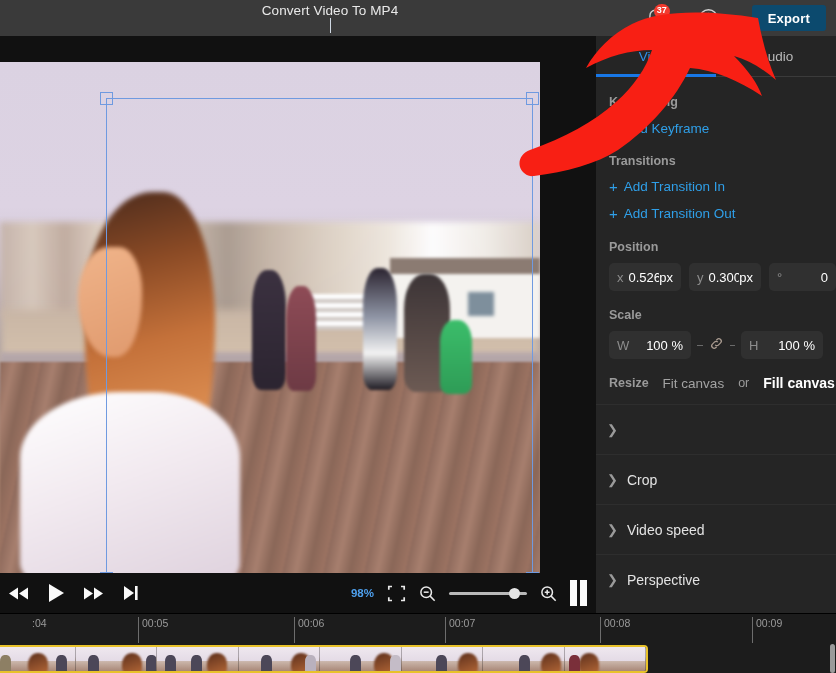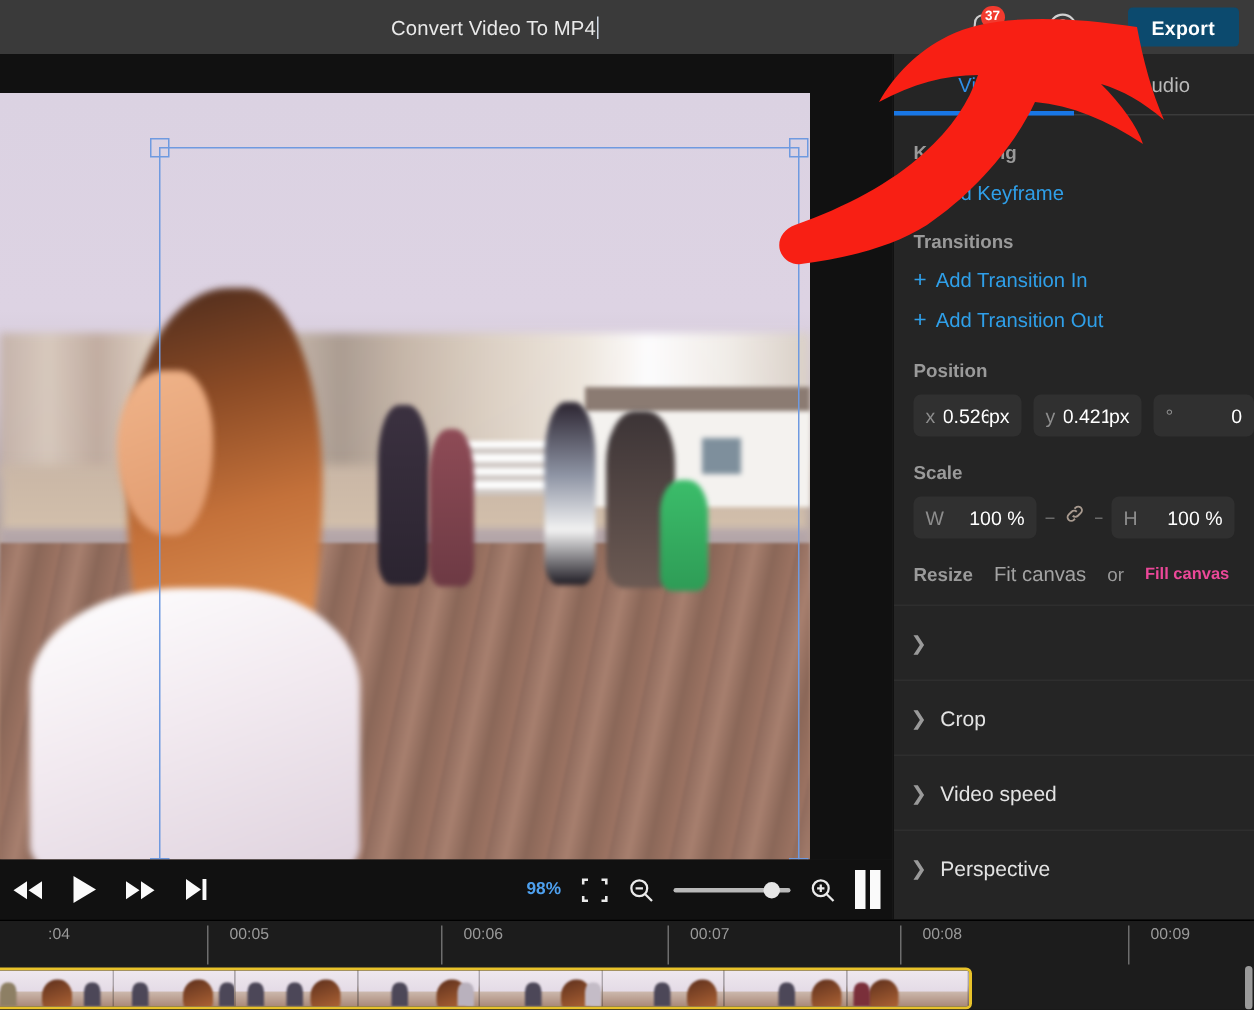--- a/index.html
+++ b/index.html
@@ -14,21 +14,21 @@
 
   
   #titlebar {
     position: absolute; left: 0; top: 0; width: 836px; height: 36px;
     background: #3a3a3a;
     display: flex; align-items: center;
   }
   #doc-title {
     position: absolute; left: 0; top: 0; width: 660px; height: 36px;
     display: flex; align-items: center; justify-content: center;
-    color: #e9e9e9; font-size: 13.5px; letter-spacing: .1px;
+    color: #e9e9e9; font-size: 13.5px; letter-spacing: .1px; flex-direction: column;
   }
   #doc-title .caret {
     display: inline-block; width: 1px; height: 15px;
     background: #cfd8e3; margin-left: 1px;
   }
   #tb-right {
     position: absolute; right: 10px; top: 0; height: 36px;
     display: flex; align-items: center; gap: 33px;
   }
   .bell-wrap { position: relative; width: 20px; height: 22px; cursor: pointer; }
@@ -202,21 +202,21 @@
   .chev { color: #9a9a9a; font-size: 13px; }
 
   
   #ruler {
     position: absolute; left: 0; top: 613px; width: 836px; height: 31px;
     background: #1c1c1c; border-top: 1px solid #000;
   }
   .tick {
     position: absolute; top: 3px; height: 26px;
     color: #9a9a9a; font-size: 10.5px;
-    padding-left: 14px; border-left: 1px solid #6d6d6d;
+    padding-left: 3px; border-left: 1px solid #6d6d6d;
     white-space: nowrap;
   }
   .tick.noline { border-left: none; padding-left: 0; }
   #tl-area {
     position: absolute; left: 0; top: 644px; width: 836px; height: 29px;
     background: #1c1c1c;
   }
   #clip {
     position: absolute; left: -8px; top: 1px; width: 656px; height: 28px;
     border: 2px solid #e8c22a; border-radius: 4px; overflow: hidden;
@@ -402,21 +402,21 @@
     <div class="sec-label">Position</div>
     <div style="height:9px"></div>
     <div class="field-row">
       <div class="field" id="fx">
         <span class="pfx">x</span>
         <span class="val">0.526</span>
         <span class="unit">px</span>
       </div>
       <div class="field" id="fy">
         <span class="pfx">y</span>
-        <span class="val">0.421</span>
+        <span class="val">0.300</span>
         <span class="unit">px</span>
       </div>
       <div class="field" id="frot">
         <span class="pfx">°</span>
         <span class="val">0</span>
       </div>
     </div>
 
     <div style="height:17px"></div>
     <div class="sec-label">Scale</div>
@@ -438,21 +438,21 @@
         <span class="pfx">H</span>
         <span class="val">100 %</span>
       </div>
     </div>
 
     <div style="height:16px"></div>
     <div class="field-row" style="gap:14px;">
       <span style="color:#9a9a9a;font-size:12.5px;font-weight:bold;">Resize</span>
       <span style="color:#a3a3a3;font-size:13.5px;cursor:pointer;">Fit canvas</span>
       <span style="color:#9a9a9a;font-size:12.5px;">or</span>
-      <span style="color:#ec4899;font-size:11px;cursor:pointer;font-weight:bold;">Fill canvas</span>
+      <span style="color:#ffffff;font-size:14px;cursor:pointer;font-weight:bold;">Fill canvas</span>
     </div>
 
     <div style="height:13px"></div>
     <div class="accordion">
       <span class="chev">❯</span>
     </div>
     <div class="accordion">
       <span class="chev">❯</span>
       <span>Crop</span>
     </div>

